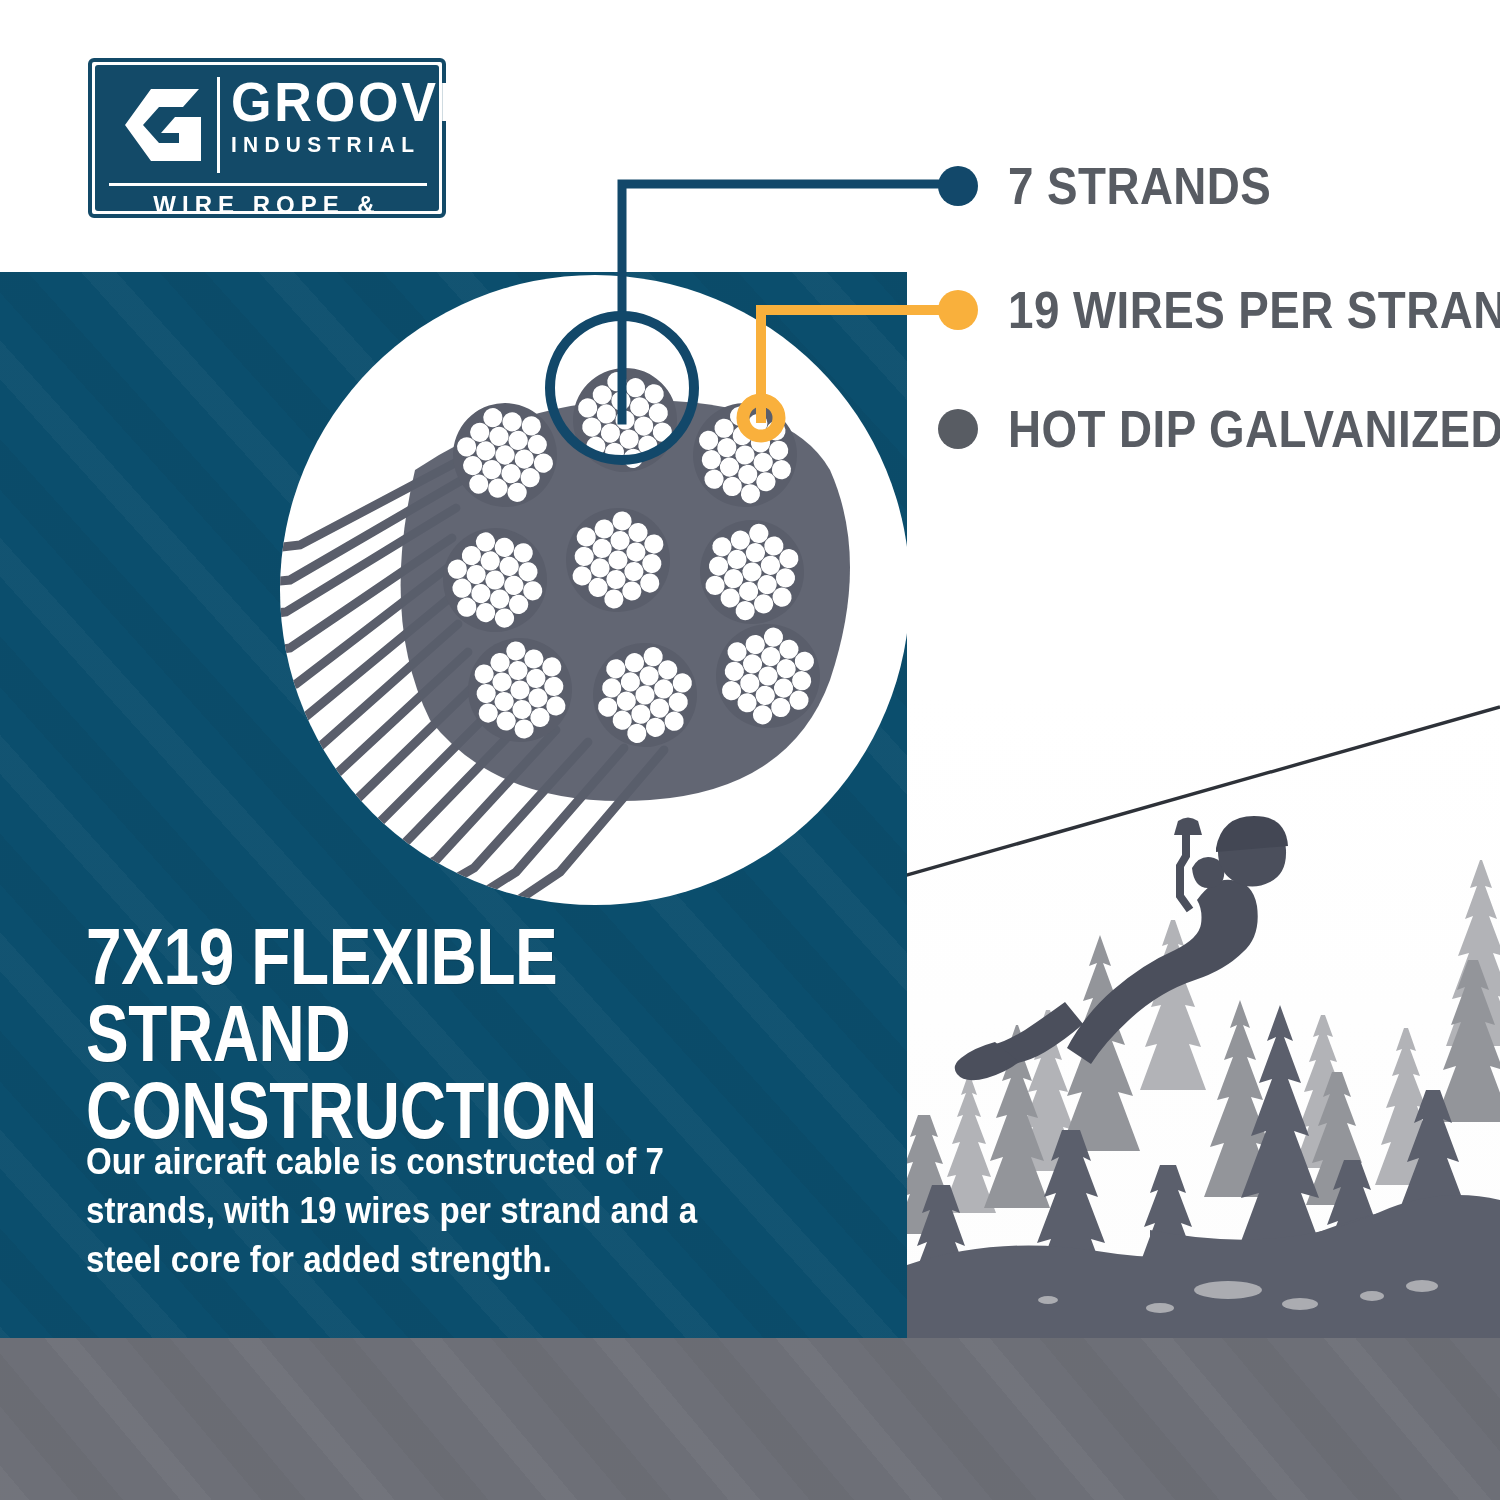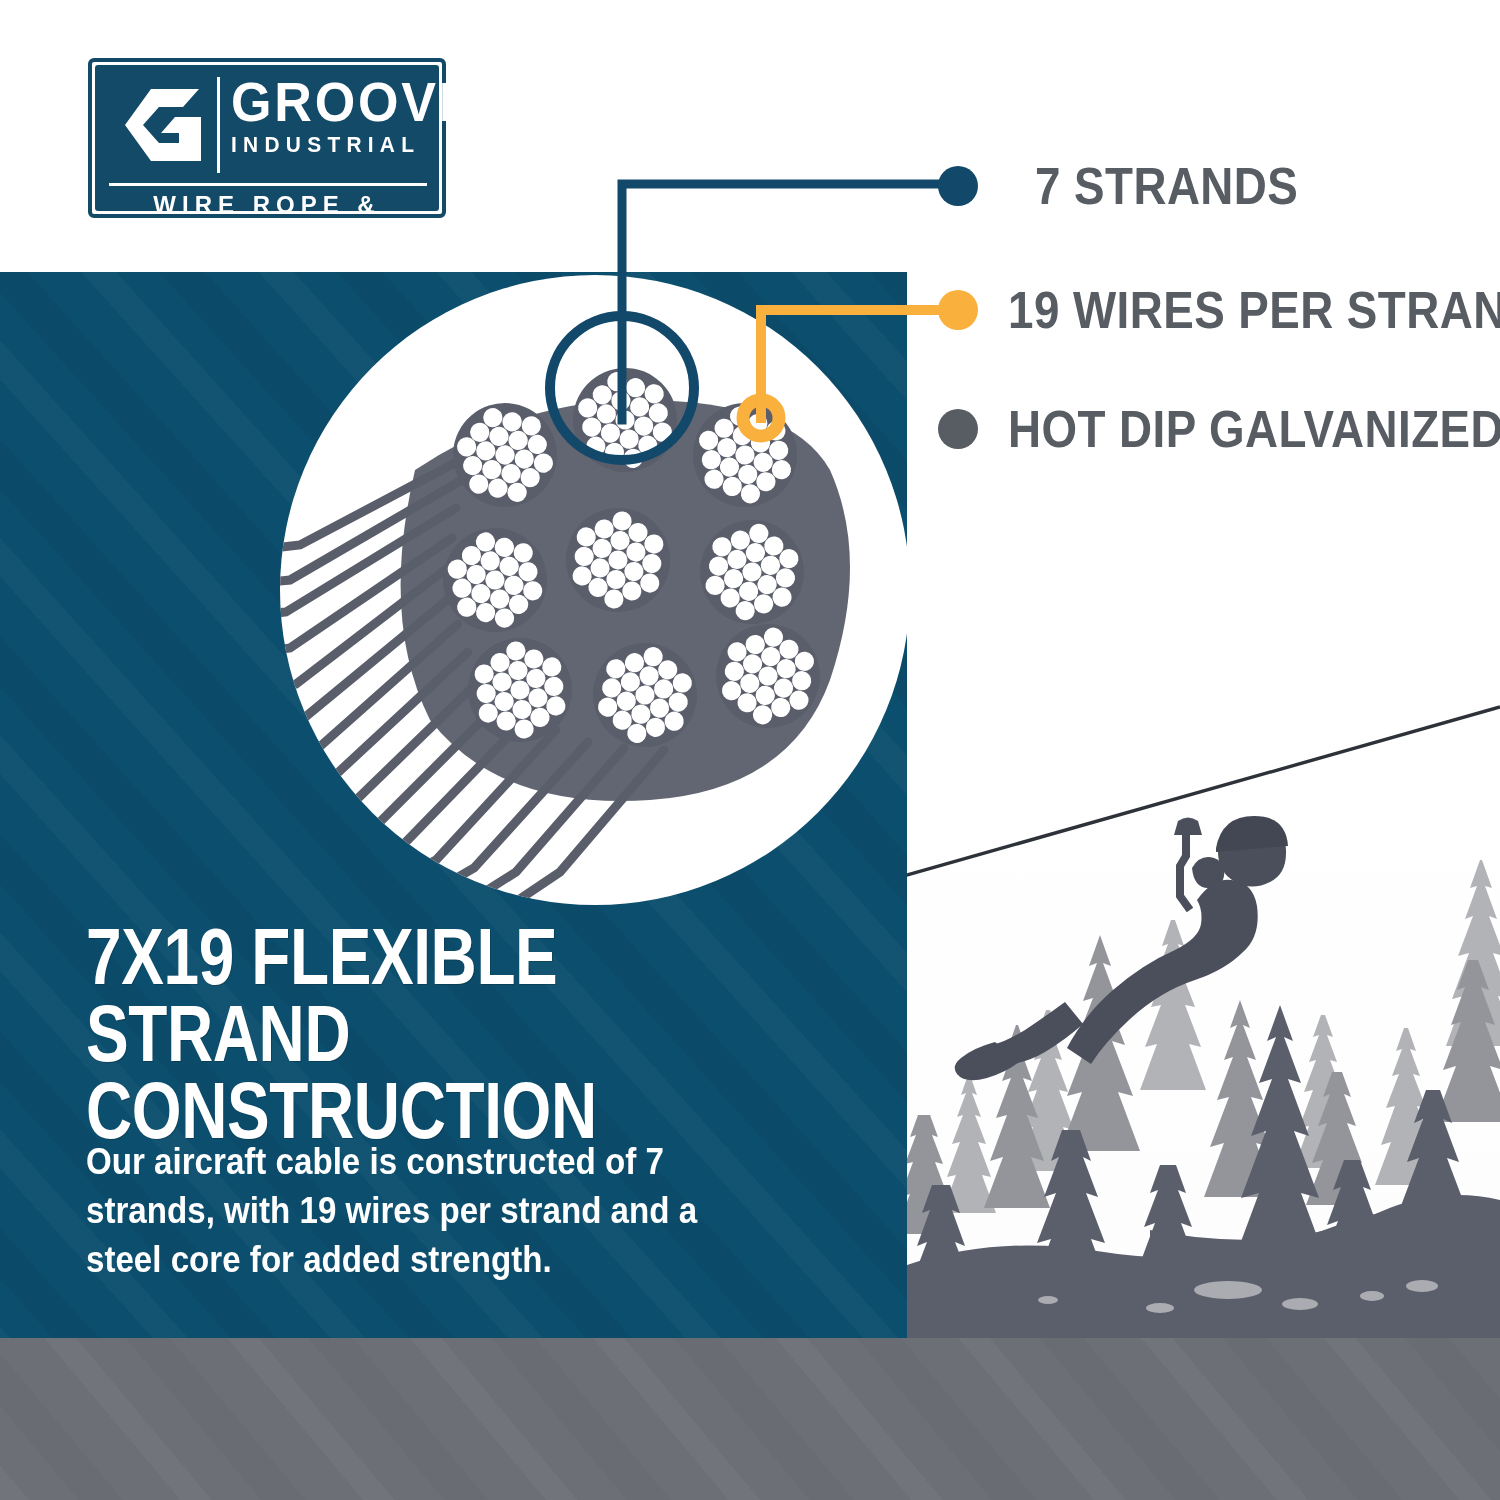--- a/index.html
+++ b/index.html
@@ -41,21 +41,21 @@
   #bodycopy{position:absolute;left:86px;top:1137px;width:700px;color:#ffffff;
     font-family:"Liberation Sans Narrow","Liberation Sans",sans-serif;font-weight:bold;
     font-size:36px;line-height:49px;transform:scaleX(0.92);transform-origin:left top;}
 
   
   .callout{position:absolute;height:58px;display:flex;align-items:center;}
   .cdot{width:40px;height:40px;border-radius:50%;flex:0 0 auto;}
   .clabel{margin-left:30px;color:#585c63;font-weight:bold;
     font-family:"Liberation Sans Narrow","Liberation Sans",sans-serif;
     font-size:52px;line-height:52px;letter-spacing:0.5px;transform:scaleX(0.88);transform-origin:left center;white-space:nowrap;}
-  #callout1{left:938px;top:157px;gap:27px;}
+  #callout1{left:938px;top:157px;}
   #callout2{left:938px;top:281px;}
   #callout3{left:938px;top:400px;}
 
   
   .abs-svg{position:absolute;left:0;top:0;width:1500px;height:1500px;pointer-events:none;}
 
   
   #graybandwrap{position:absolute;left:0;top:1338px;width:1500px;height:162px;background:#6d6f77;overflow:hidden;}
   #graybandwrap .stripes{position:absolute;inset:-200px;
     background:repeating-linear-gradient(50deg,

